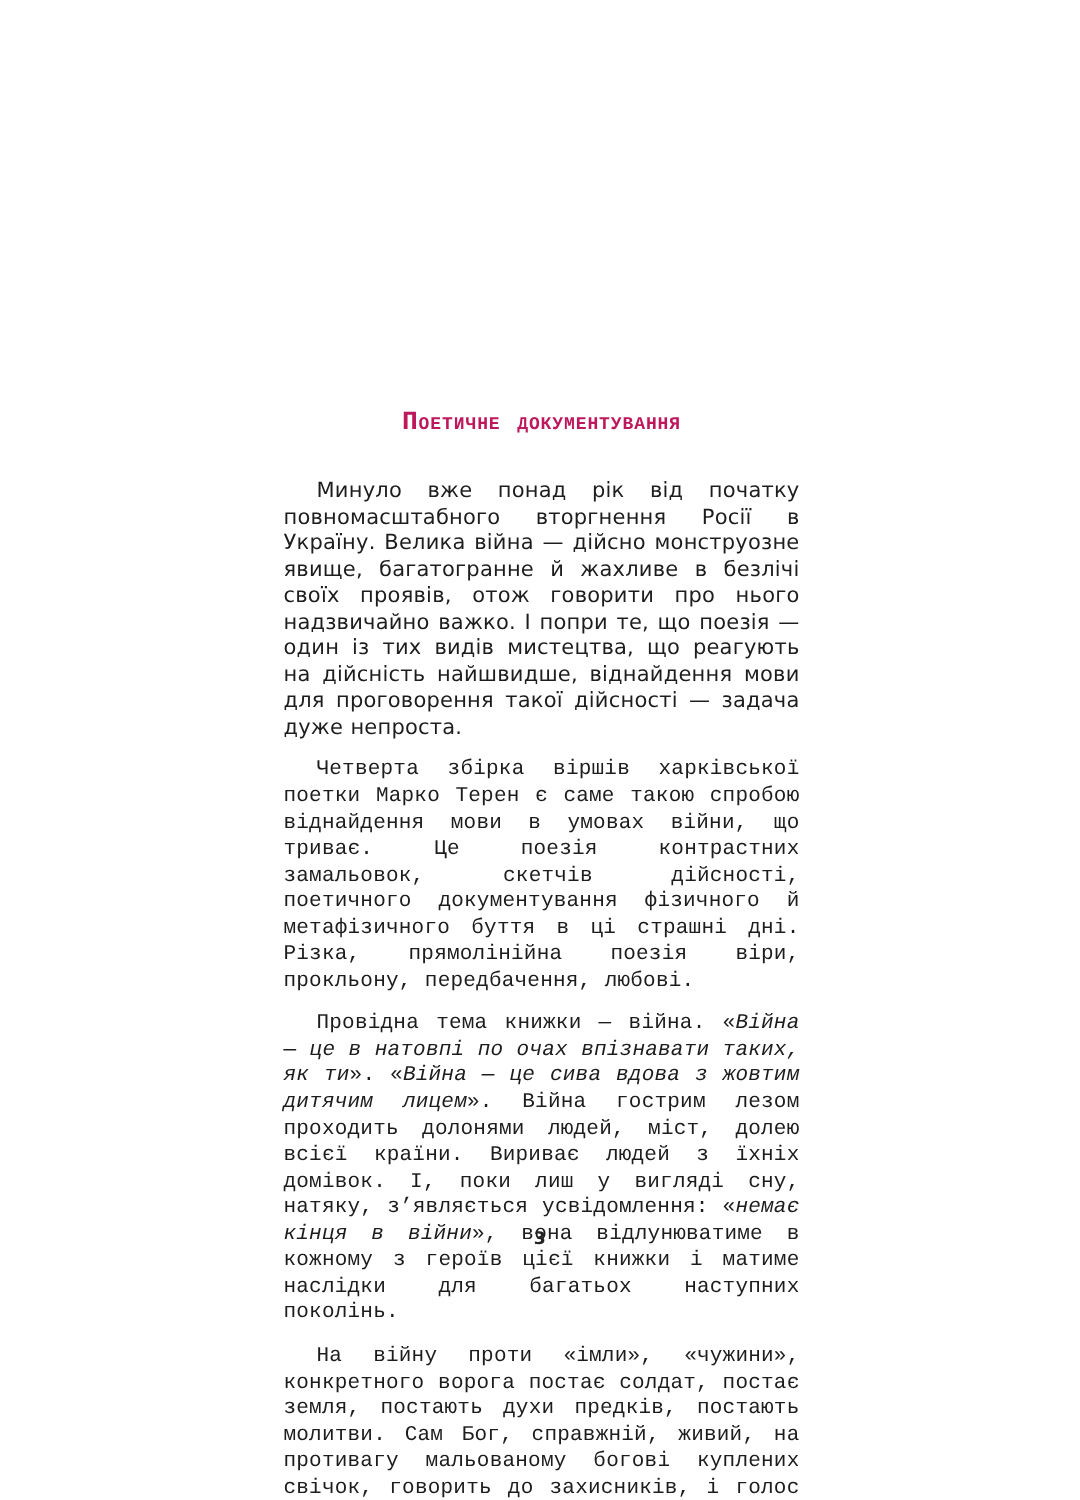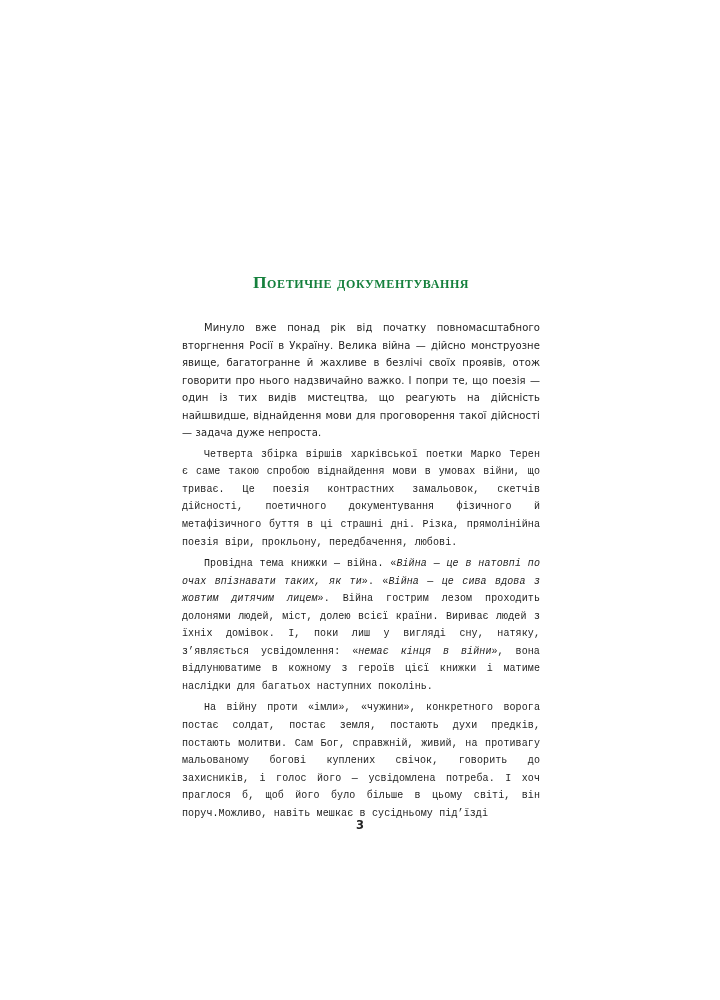--- a/index.html
+++ b/index.html
@@ -15,41 +15,41 @@
     overflow: hidden;
     font-family: "DejaVu Sans", "Liberation Sans", sans-serif;
   }
   .content {
     position: absolute;
     left: 178px;
     top: 272px;
     width: 366px;
   }
   .doc-title {
-    font-family: Liberation Serif, serif;
+    font-family: Liberation Mono, monospace;
     font-size: 17.5px;
     font-weight: 600;
     font-variant: small-caps;
     text-transform: lowercase;
     letter-spacing: 0.6px;
-    color: #15803d;
+    color: #be185d;
     text-align: center;
     line-height: 1.2;
     margin: 0 0 26px 0;
     white-space: nowrap;
   }
   .doc-title::first-letter {
     text-transform: uppercase;
   }
   .body-text p {
-    margin: 4px;
+    margin: 11px;
     text-align: justify;
     text-justify: inter-word;
     text-indent: 22px;
-    font-size: 10px;
+    font-size: 14px;
     line-height: 17.55px;
     color: #1d1d1d;
     letter-spacing: 0.01em;
     word-spacing: 0.02em;
     -webkit-font-smoothing: antialiased;
   }
   .body-text p + p {
     margin-top: 0px;
     font-family: Liberation Mono, monospace;
   }

